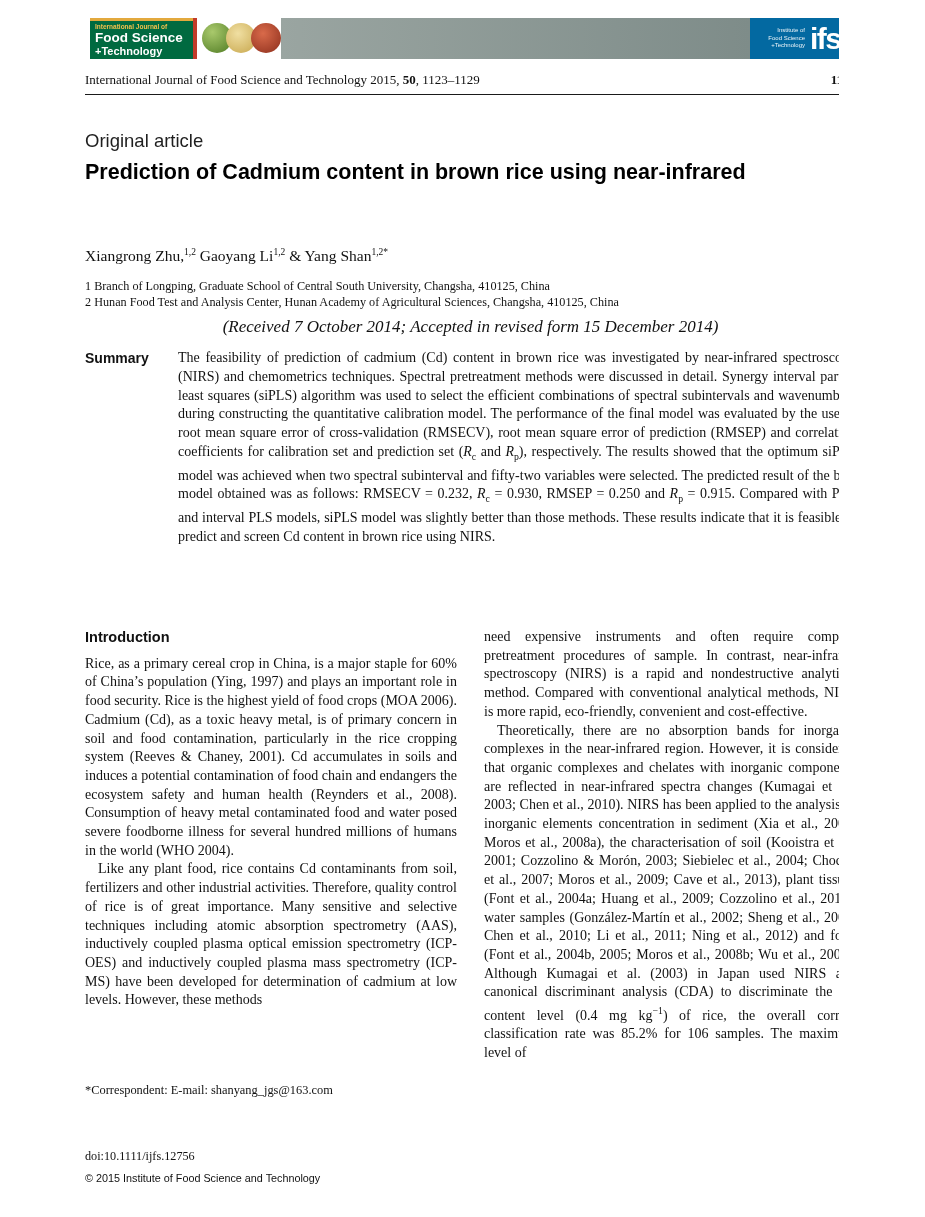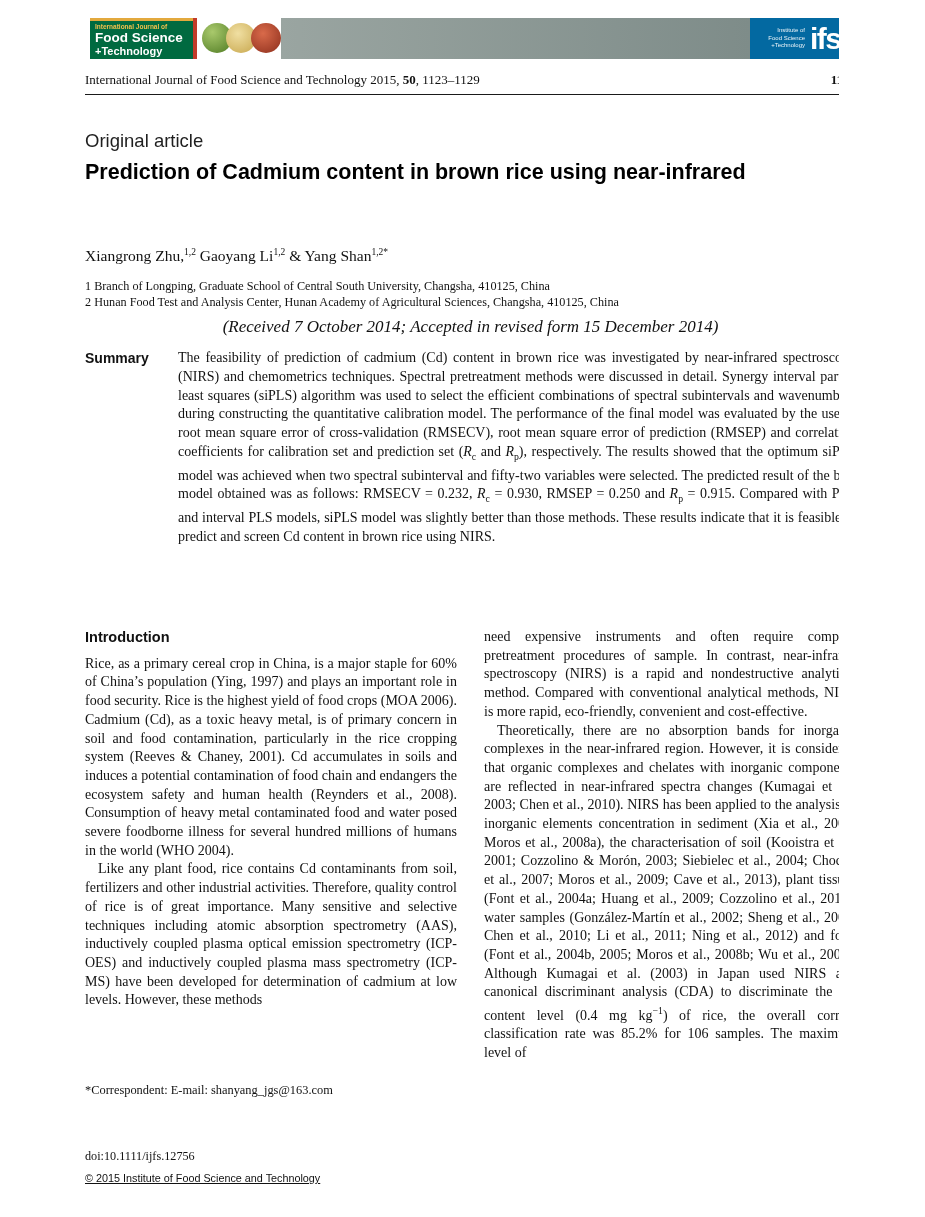--- a/index.html
+++ b/index.html
@@ -66,21 +66,21 @@
   .col h2 { font-family:"Liberation Sans",sans-serif; font-size:14.5px; font-weight:bold;
             margin:0 0 8px 0; text-align:left; }
   .col p { margin:0; }
   .col p.indent { text-indent:13px; }
   sub { font-size:70%; }
   sup { font-size:70%; }
 
   .footnote  { position:absolute; top:1083px; left:85px; font-size:12.4px; }
   .doi       { position:absolute; top:1149px; left:85px; font-size:12.2px; }
   .copyright { position:absolute; top:1172px; left:85px; font-size:10.8px;
-               font-family:"Liberation Sans",sans-serif;text-decoration:underline; }
+               font-family:"Liberation Sans",sans-serif; }
 </style>
 </head>
 <body>
 
 <div class="page">
 
   <div class="banner">
     <div class="banner-green">
       <div class="bg-small">International Journal of</div>
       <div class="bg-name">Food Science</div>

